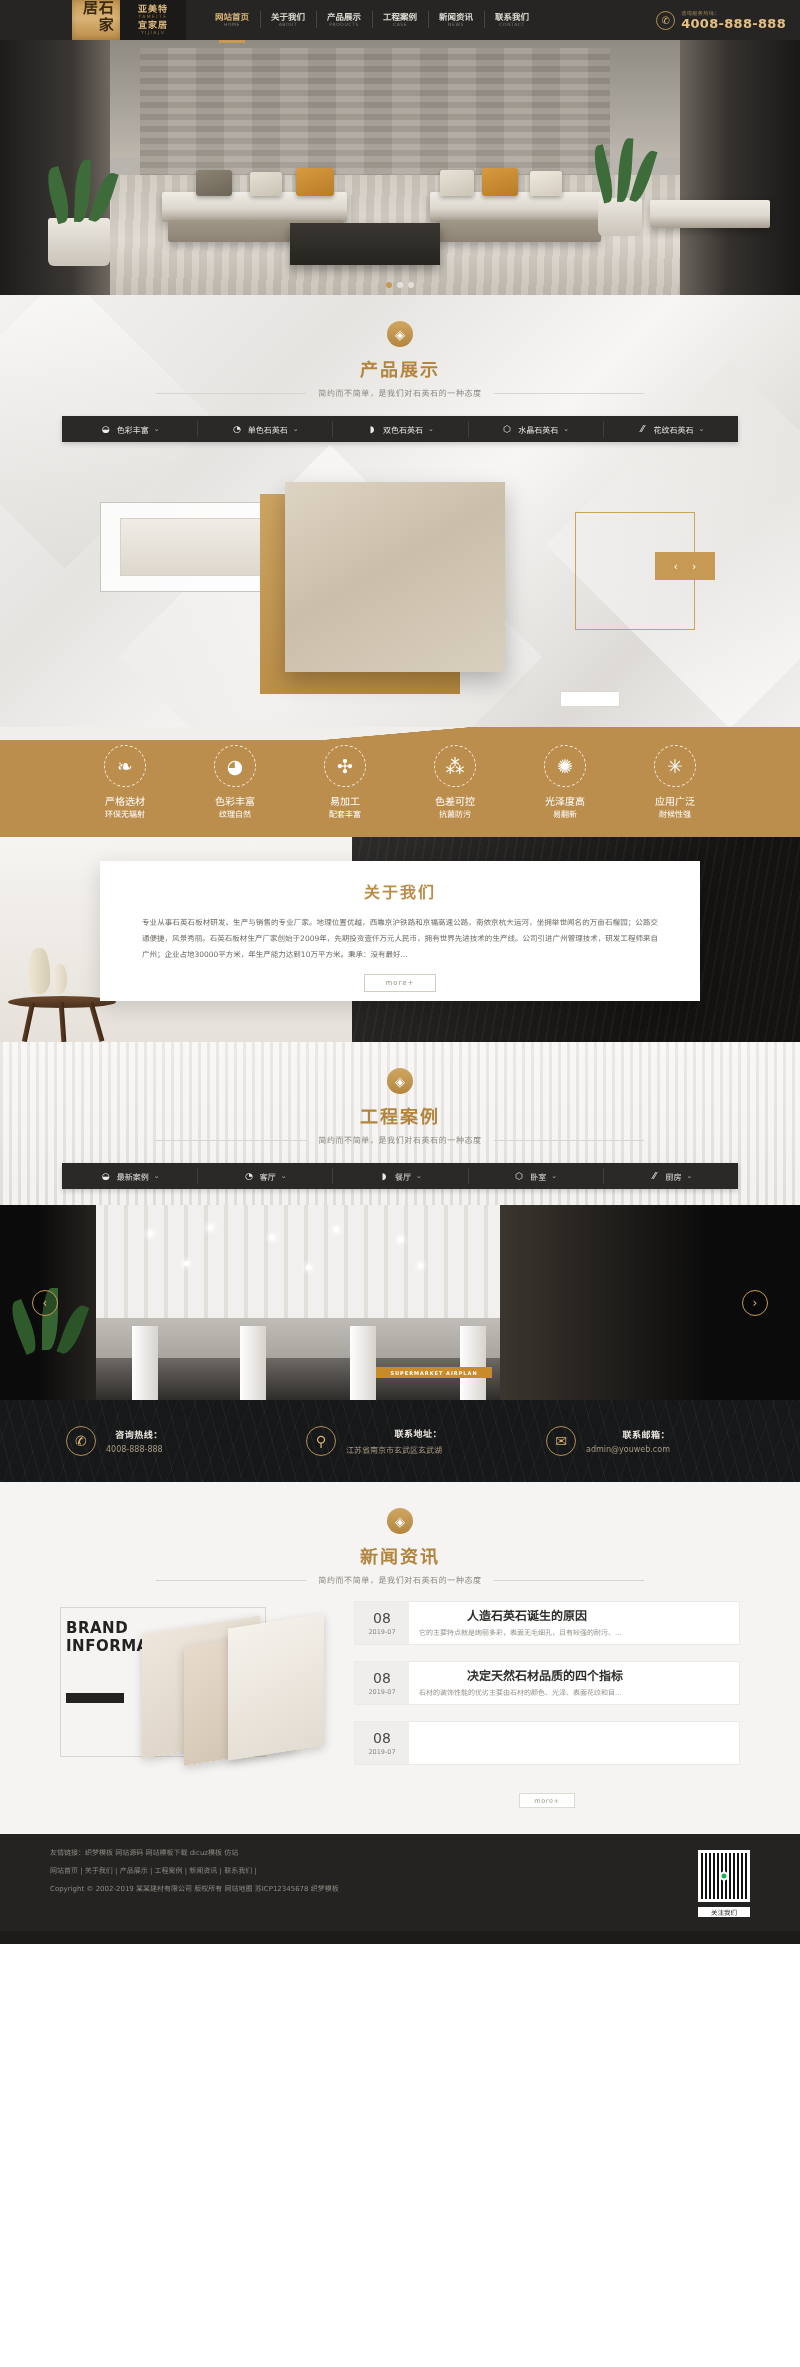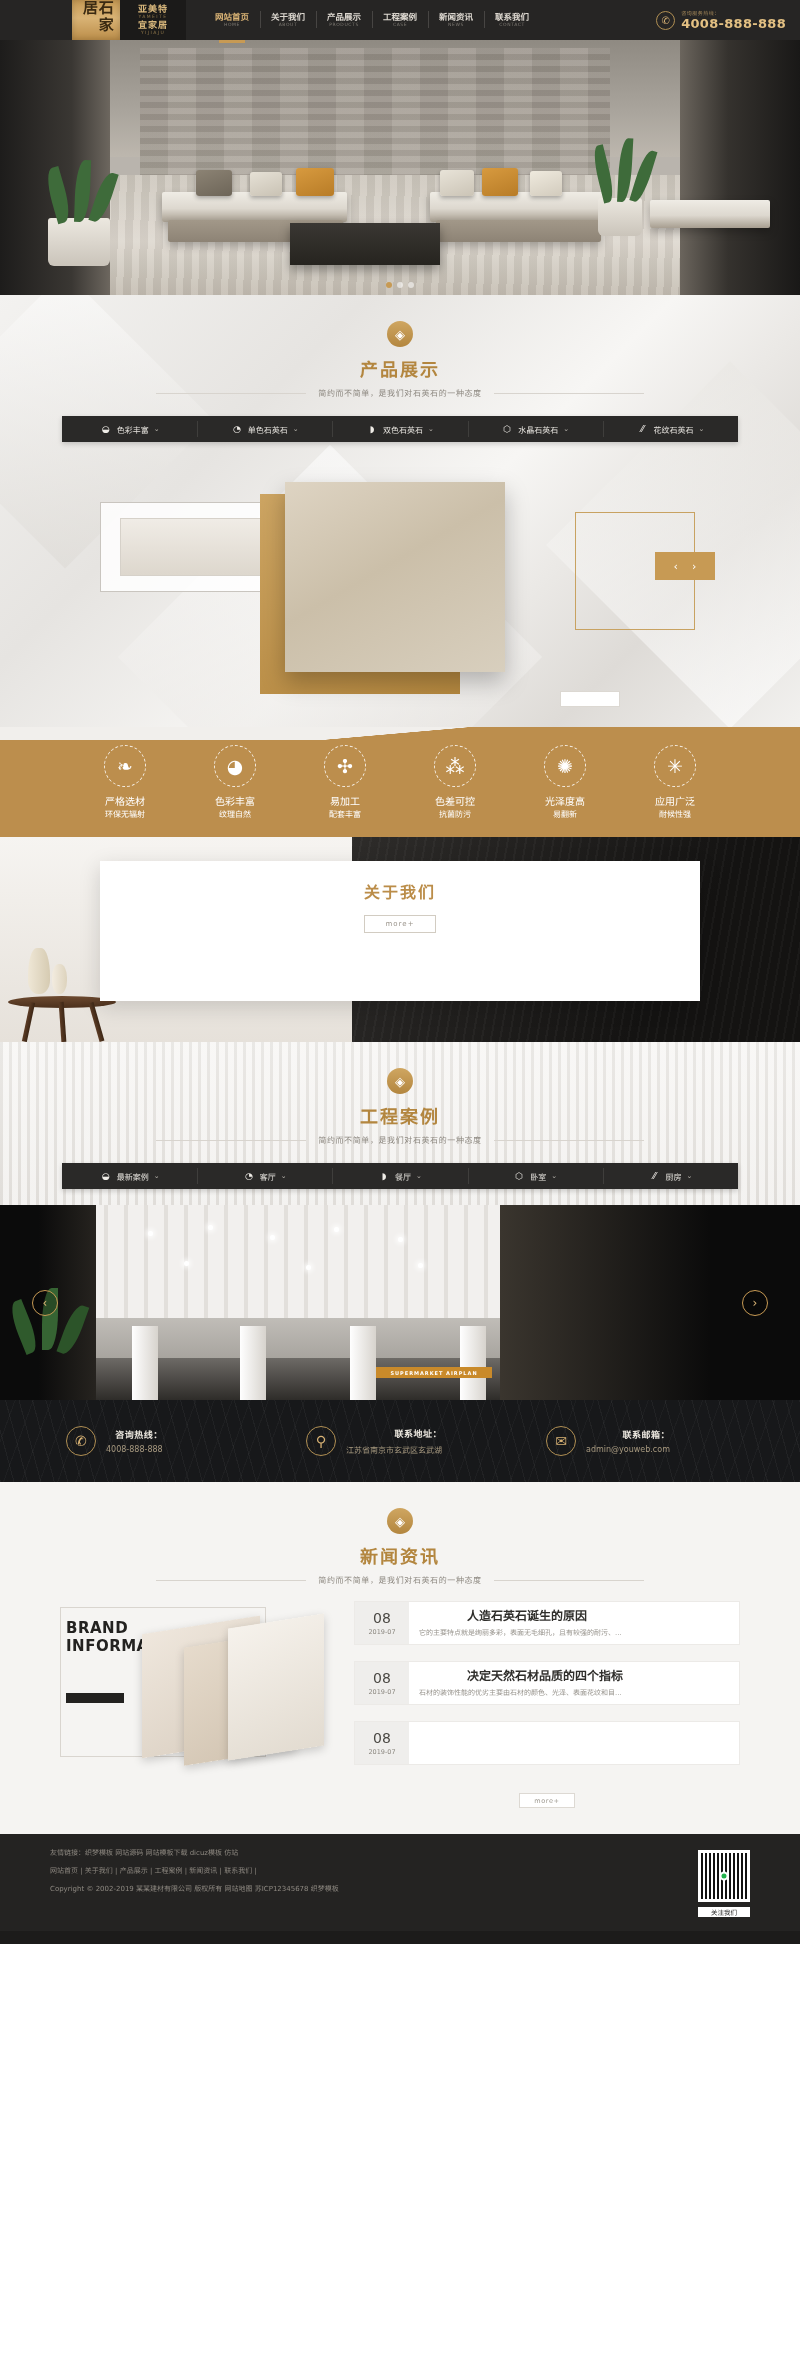--- a/index.html
+++ b/index.html
@@ -554,20 +554,21 @@
 
     <div class="about-tabletop"></div>
     <div class="about-leg" style="left:26px;transform:rotate(12deg);"></div>
     <div class="about-leg" style="left:60px;transform:rotate(-4deg);"></div>
     <div class="about-leg" style="left:94px;transform:rotate(-16deg);"></div>
     <div class="about-vase"></div>
     <div class="about-vase2"></div>
 
     <div class="about-card">
       <div class="about-title">关于我们</div>
+      <div class="about-text">专业从事石英石板材研发、生产与销售的专业厂家。地理位置优越，西靠京沪铁路和京福高速公路，南依京杭大运河，坐拥举世闻名的万亩石榴园；公路交通便捷，风景秀丽。石英石板材生产厂家创始于2009年，先期投资壹仟万元人民币，拥有世界先进技术的生产线。公司引进广州管理技术，研发工程师来自广州；企业占地30000平方米，年生产能力达到10万平方米。秉承：没有最好...</div>
       <div class="about-btn">more+</div>
     </div>
   </div>
 
   <div class="case-sec">
     <div class="sec-head">
       <div class="diamond">◈</div>
       <div class="sec-title">工程案例</div>
       <div class="sec-sub">
         <span class="sec-sub-line">简约而不简单，是我们对石英石的一种态度</span>

